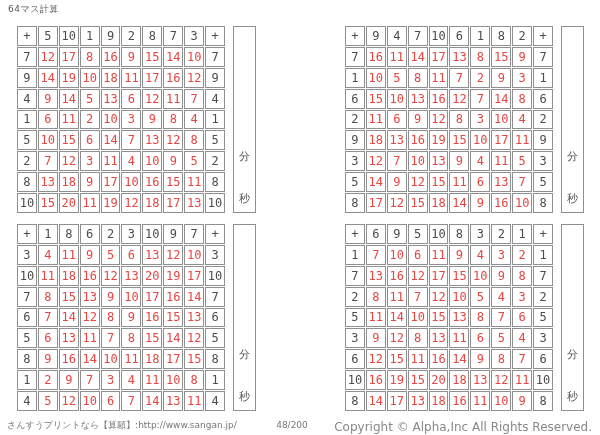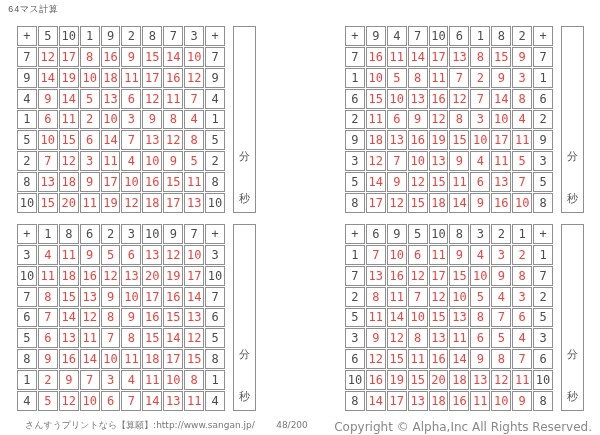--- a/index.html
+++ b/index.html
@@ -2,21 +2,21 @@
 <html style="--answer-color: #e64540; --operand-color: #4c4c4c; --border-color: #8f8f8f;"><head>
 <meta charset="utf-8">
 <style>
   html, body { margin:0; padding:0; }
   body {
     width:600px; height:435px; background:#ffffff; position:relative;
     font-family:"DejaVu Sans", sans-serif; overflow:hidden;
   }
   .page-title {
     position:absolute; left:8px; top:3px;
-    font-size:9px; color:#5a5a5a; letter-spacing:0.5px;font-family:Liberation Mono, monospace;
+    font-size:9px; color:#5a5a5a; letter-spacing:0.5px;
   }
   .grid-block { position:absolute; width:239px; height:187px; }
   .grid-block.tl { left:17px;  top:26px;  }
   .grid-block.tr { left:345px; top:26px;  }
   .grid-block.bl { left:17px;  top:224px; }
   .grid-block.br { left:345px; top:224px; }
   .grid {
     position:absolute; left:0; top:0;
     width:208px; height:187px;
     display:grid; grid-template-columns:repeat(10, 1fr);
@@ -37,21 +37,21 @@
     border:1px solid var(--border-color, #8f8f8f);
     background:#fff;
   }
   .timer-box .unit {
     position:absolute; left:0; width:100%; text-align:center;
     font-size:11px; color:#555555;
   }
   .timer-box .unit.min { top:122px; }
   .timer-box .unit.sec { top:164px; }
   .footer-left {
-    position:absolute; left:25px; top:419px;
+    position:absolute; left:7px; top:419px;
     font-size:9px; color:#777777;
   }
   .footer-center {
     position:absolute; left:292px; top:420px; transform:translateX(-50%);
     font-size:9px; color:#777777;text-align:right;
   }
   .footer-right {
     position:absolute; right:8px; top:420px;
     font-size:12px; color:#888888;
   }

